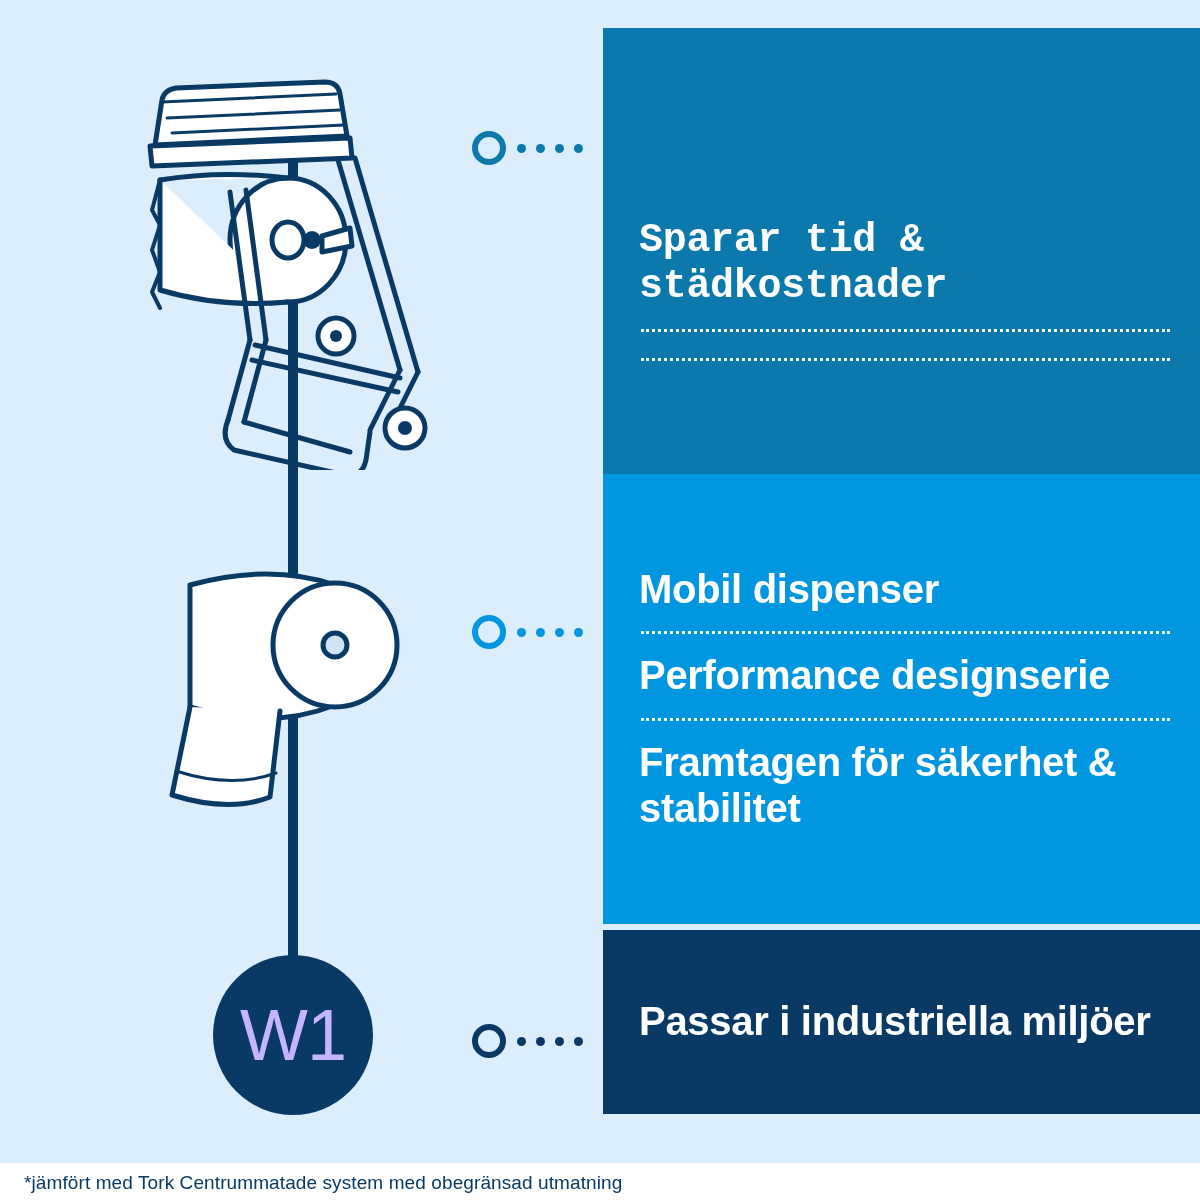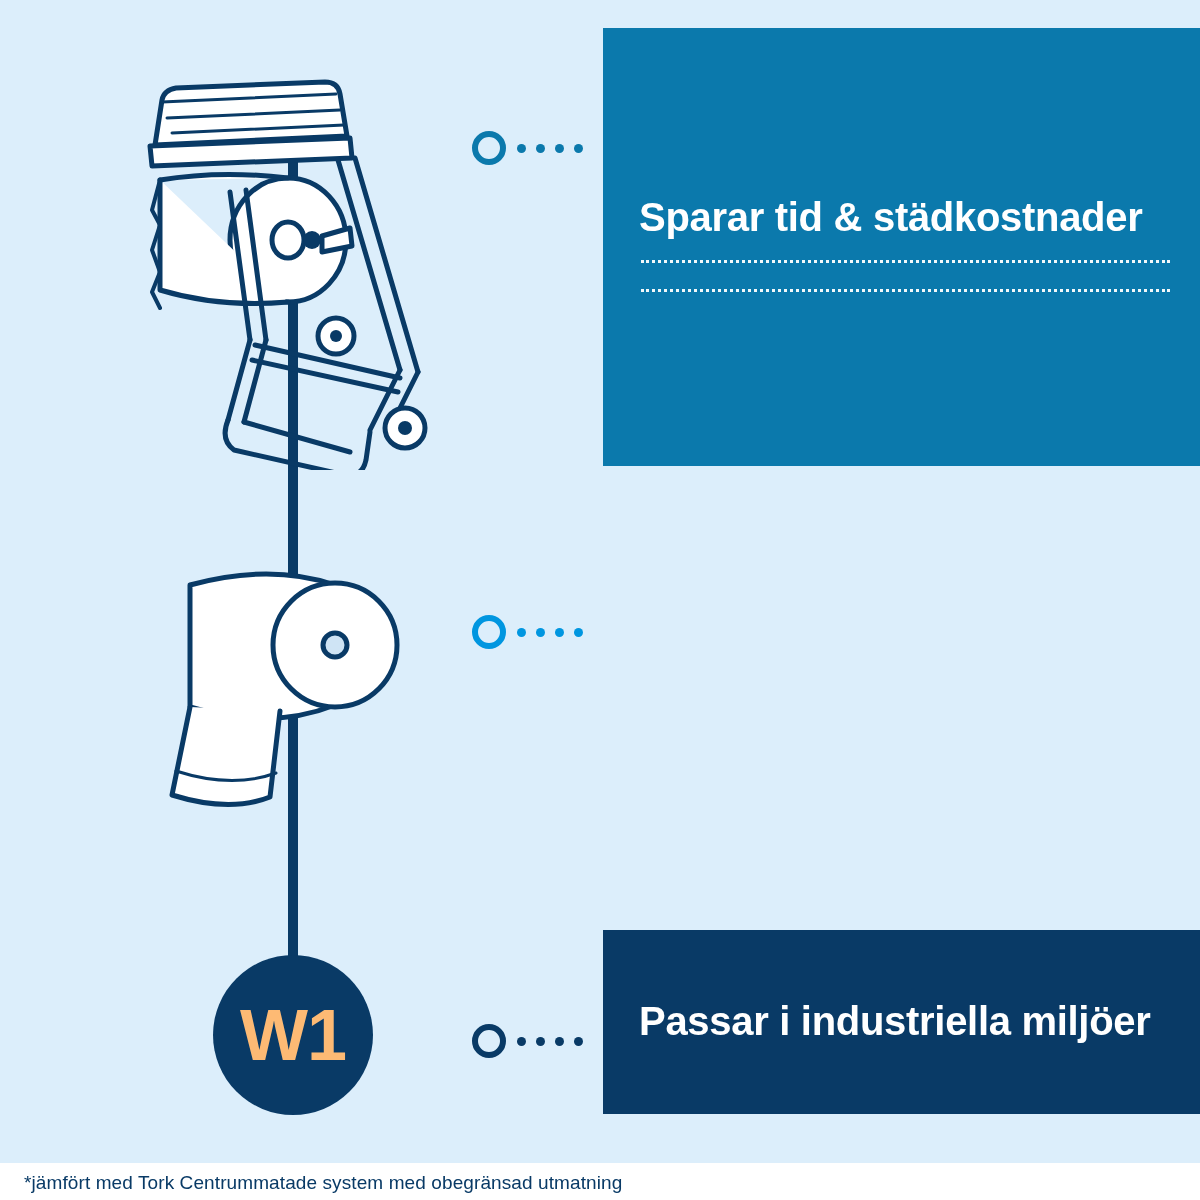--- a/index.html
+++ b/index.html
@@ -32,22 +32,23 @@
     left: 603px;
     width: 597px;
     box-sizing: border-box;
     padding: 24px 28px 24px 36px;
     display: flex;
     flex-direction: column;
     justify-content: center;
   }
   #panel-0 {
     top: 28px;
-    height: 438px;
+    height: 530px;
     background: #0b79ac;
+    font-family: Liberation Mono, monospace;
   }
   #panel-1 {
     top: 474px;
     height: 450px;
     background: #0096e0;
   }
   #panel-2 {
     top: 930px;
     height: 184px;
     background: #093a66;
@@ -111,26 +112,26 @@
     background: #093a66;
   }
   #w1-badge {
     position: absolute;
     left: 213px;
     top: 955px;
     width: 160px;
     height: 160px;
     border-radius: 50%;
     background: #093a66;
-    color: #fdba74;
+    color: #c4b5fd;
     display: flex;
     align-items: center;
     justify-content: center;
     font-size: 72px;
-    font-weight: bold;
+    font-weight: normal;
     letter-spacing: -1px;
   }
   #dispenser-art {
     position: absolute;
     left: 100px;
     top: 40px;
     width: 340px;
     height: 430px;
   }
   #roll-art {
@@ -246,20 +247,27 @@
           <span class="dot"></span>
       </div>
     </div>
 
     <div class="panel" id="panel-0">
       <div class="panel-item">Sparar tid &amp; städkostnader</div>
       <div class="divider"></div>
       <div class="divider"></div>
     </div>
 
+    <div class="panel" id="panel-1">
+      <div class="panel-item">Mobil dispenser</div>
+      <div class="divider"></div>
+      <div class="panel-item">Performance designserie</div>
+      <div class="divider"></div>
+      <div class="panel-item">Framtagen för säkerhet &amp; stabilitet</div>
+    </div>
 
     <div class="panel" id="panel-2">
       <div class="panel-item">Passar i industriella miljöer</div>
     </div>
 
   </div>
 
   <div id="footnote">*jämfört med Tork Centrummatade system med obegränsad utmatning</div>
 </div>
 

